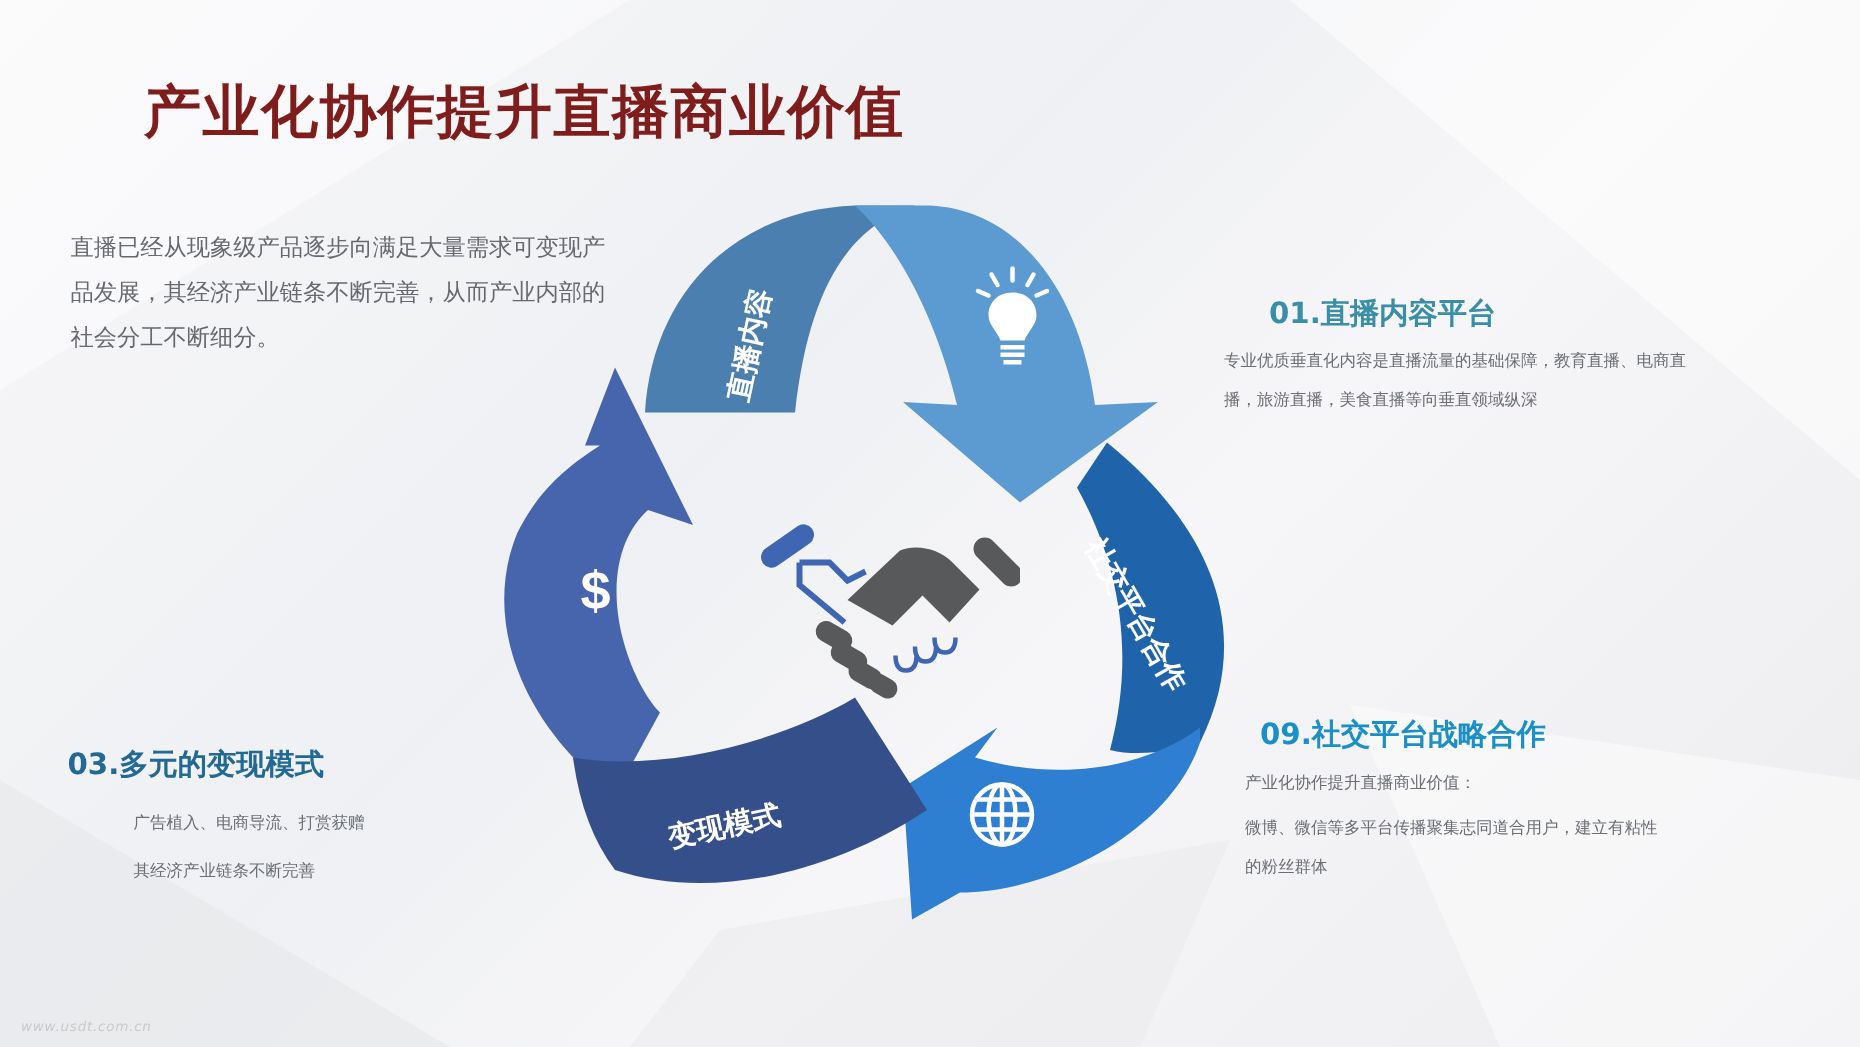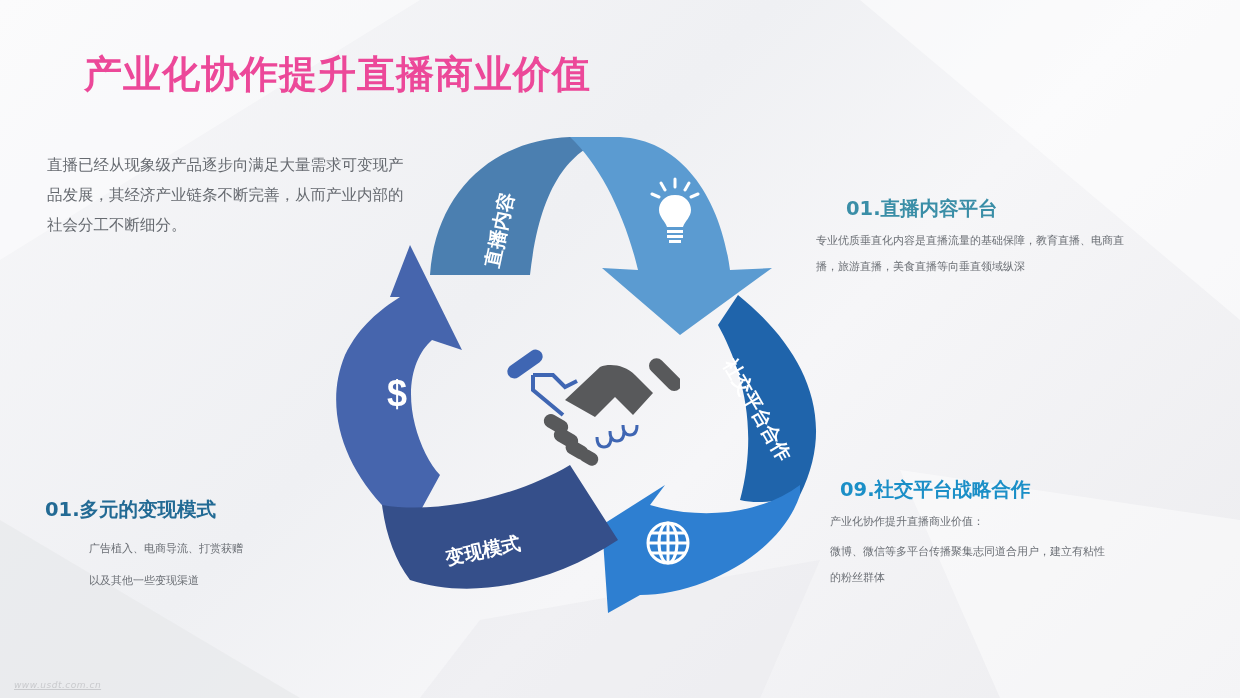--- a/index.html
+++ b/index.html
@@ -4,22 +4,22 @@
 <style>
   * { margin: 0; padding: 0; box-sizing: border-box; }
   html, body { width: 1240px; height: 698px; overflow: hidden; }
   body {
     position: relative;
     font-family: "DejaVu Sans", "Liberation Sans", sans-serif;
     background: linear-gradient(135deg, #f7f7f9 0%, #eff0f3 40%, #f6f6f8 60%, #ececef 100%);
   }
   .bg-facet { position: absolute; pointer-events: none; }
   .slide-title {
-    position: absolute; left: 84px; top: 50px;
-    font-size: 38px; font-weight: bold; color: #ec4899; letter-spacing: 1px;
+    position: absolute; left: 96px; top: 50px;
+    font-size: 38px; font-weight: bold; color: #7f1d1d; letter-spacing: 1px;
     line-height: 48px;
   }
   .intro {
     position: absolute; left: 47px; top: 150px; width: 370px;
     font-size: 15.5px; line-height: 30px; color: #666a70;
   }
   .block { position: absolute; }
   .block-title { font-size: 19.5px; font-weight: bold; line-height: 26px; }
   .block-body { font-size: 11px; color: #6b6f75; line-height: 26px; margin-top: 6px; }
   .block1 { left: 836px; top: 196px; width: 290px; }
@@ -38,21 +38,21 @@
   }
   .lbl-top { left: 142px; top: 92px; transform: rotate(-78deg); transform-origin: center; }
   .lbl-right { left: 380px; top: 272px; transform: rotate(60deg); transform-origin: center; }
   .lbl-bottom { left: 125px; top: 413px; transform: rotate(-12deg); transform-origin: center; }
   .dollar {
     position: absolute; left: 67px; top: 248px; color: #fff; font-weight: bold;
     font-size: 36px; font-family: "Liberation Sans", sans-serif;
   }
   .watermark {
     position: absolute; left: 14px; top: 680px; font-size: 9px; color: #c9cacd;
-    font-style: italic; letter-spacing: 0.5px; text-decoration: underline;
+    font-style: italic; letter-spacing: 0.5px;
   }
 </style>
 </head>
 <body>
 
 <svg class="bg-facet" width="1240" height="698" style="left:0;top:0;">
   <polygon points="0,0 420,0 0,260" fill="#ffffff" opacity="0.45"></polygon>
   <polygon points="860,0 1240,0 1240,320" fill="#ffffff" opacity="0.5"></polygon>
   <polygon points="0,520 300,698 0,698" fill="#e6e7ea" opacity="0.6"></polygon>
   <polygon points="900,470 1240,520 1240,698 1000,698" fill="#ffffff" opacity="0.45"></polygon>
@@ -132,20 +132,20 @@
 
 <div class="block block2">
   <div class="block-title">09.社交平台战略合作</div>
   <div class="block-body">
     <div style="margin-bottom:4px;">产业化协作提升直播商业价值：</div>
     <div>微博、微信等多平台传播聚集志同道合用户，建立有粘性的粉丝群体</div>
   </div>
 </div>
 
 <div class="block block3">
-  <div class="block-title">01.多元的变现模式</div>
+  <div class="block-title">03.多元的变现模式</div>
   <div class="block-body">
     <div>广告植入、电商导流、打赏获赠</div>
-    <div>以及其他一些变现渠道</div>
+    <div>其经济产业链条不断完善</div>
   </div>
 </div>
 
 <div class="watermark">www.usdt.com.cn</div>
 
 </body></html>

